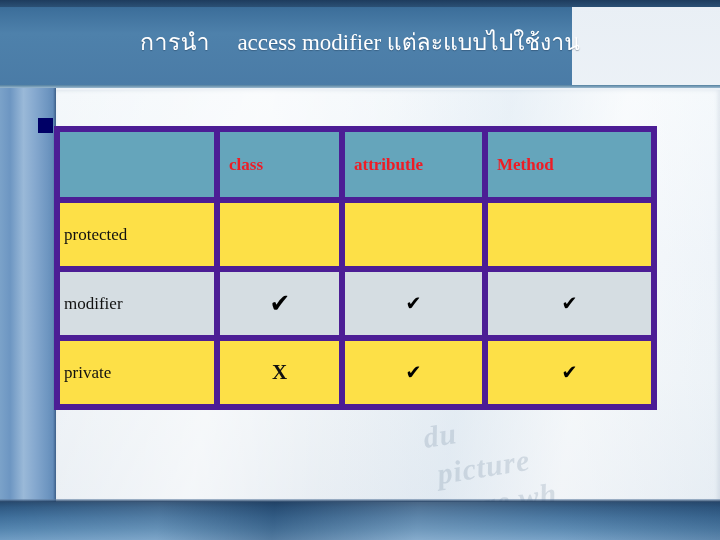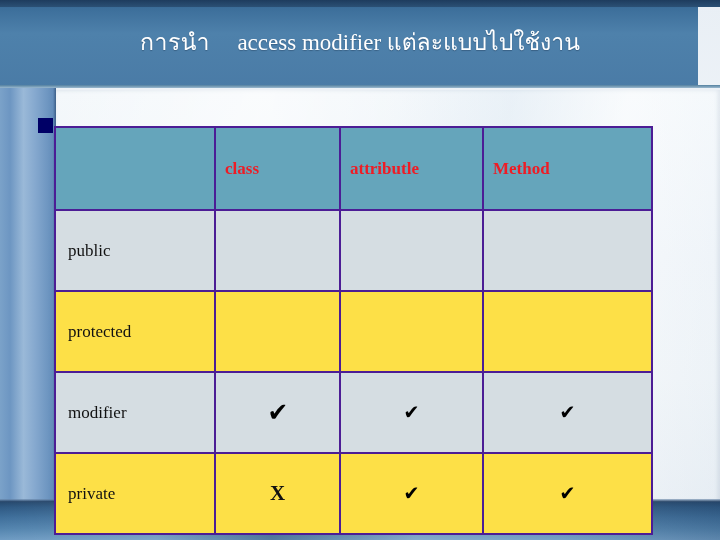--- a/index.html
+++ b/index.html
@@ -131,21 +131,21 @@
     position: absolute;
     left: 0; bottom: 38px;
     width: 720px; height: 3px;
     background: linear-gradient(180deg, rgba(120,150,185,0.5), #1f3d60);
   }
 
   
   .title-bar {
     position: absolute;
     left: 0; top: 0;
-    width: 698px; height: 88px;
+    width: 572px; height: 88px;
     background: linear-gradient(180deg, #2d5party 0%, #4a7ba6 100%);
     background: linear-gradient(180deg, #2b5075 0%, #3c6e9a 9%, #4e81ab 38%, #4a7ba6 100%);
     box-sizing: border-box;
   }
   .title-bar-top {
     position: absolute;
     left: 0; top: 0;
     width: 720px; height: 7px;
     background: linear-gradient(180deg, #1e3c5e, #2b5075);
   }
@@ -188,22 +188,22 @@
     border-collapse: collapse;
     width: 597px;
     table-layout: fixed;
   }
   table.matrix col.c-label { width: 160px; }
   table.matrix col.c-class { width: 125px; }
   table.matrix col.c-attr  { width: 143px; }
   table.matrix col.c-meth  { width: 169px; }
 
   table.matrix th, table.matrix td {
-    border: 2px solid #4c1d95;
-    padding: 12px;
+    border: 6px solid #4c1d95;
+    padding: 4px;
     vertical-align: middle;
   }
   table.matrix thead th {
     height: 57px;
     background: #65a5bb;
     color: #ee1c25;
     font-family: "Liberation Serif", serif;
     font-weight: bold;
     font-size: 17px;
     text-align: left;
@@ -292,26 +292,20 @@
       </colgroup>
       <thead>
         <tr>
           <th class="corner"></th>
           <th>class</th>
           <th>attributle</th>
           <th>Method</th>
         </tr>
       </thead>
       <tbody>
-        <tr class="odd">
-          <td class="rowlabel">public</td>
-          <td class="mark"><span class="mark-empty"></span></td>
-          <td class="mark"><span class="mark-empty"></span></td>
-          <td class="mark"><span class="mark-empty"></span></td>
-        </tr>
         <tr class="even">
           <td class="rowlabel">protected</td>
           <td class="mark"><span class="mark-empty"></span></td>
           <td class="mark"><span class="mark-empty"></span></td>
           <td class="mark"><span class="mark-empty"></span></td>
         </tr>
         <tr class="odd">
           <td class="rowlabel">modifier</td>
           <td class="mark"><span class="mark-check big">✔</span></td>
           <td class="mark"><span class="mark-check">✔</span></td>

